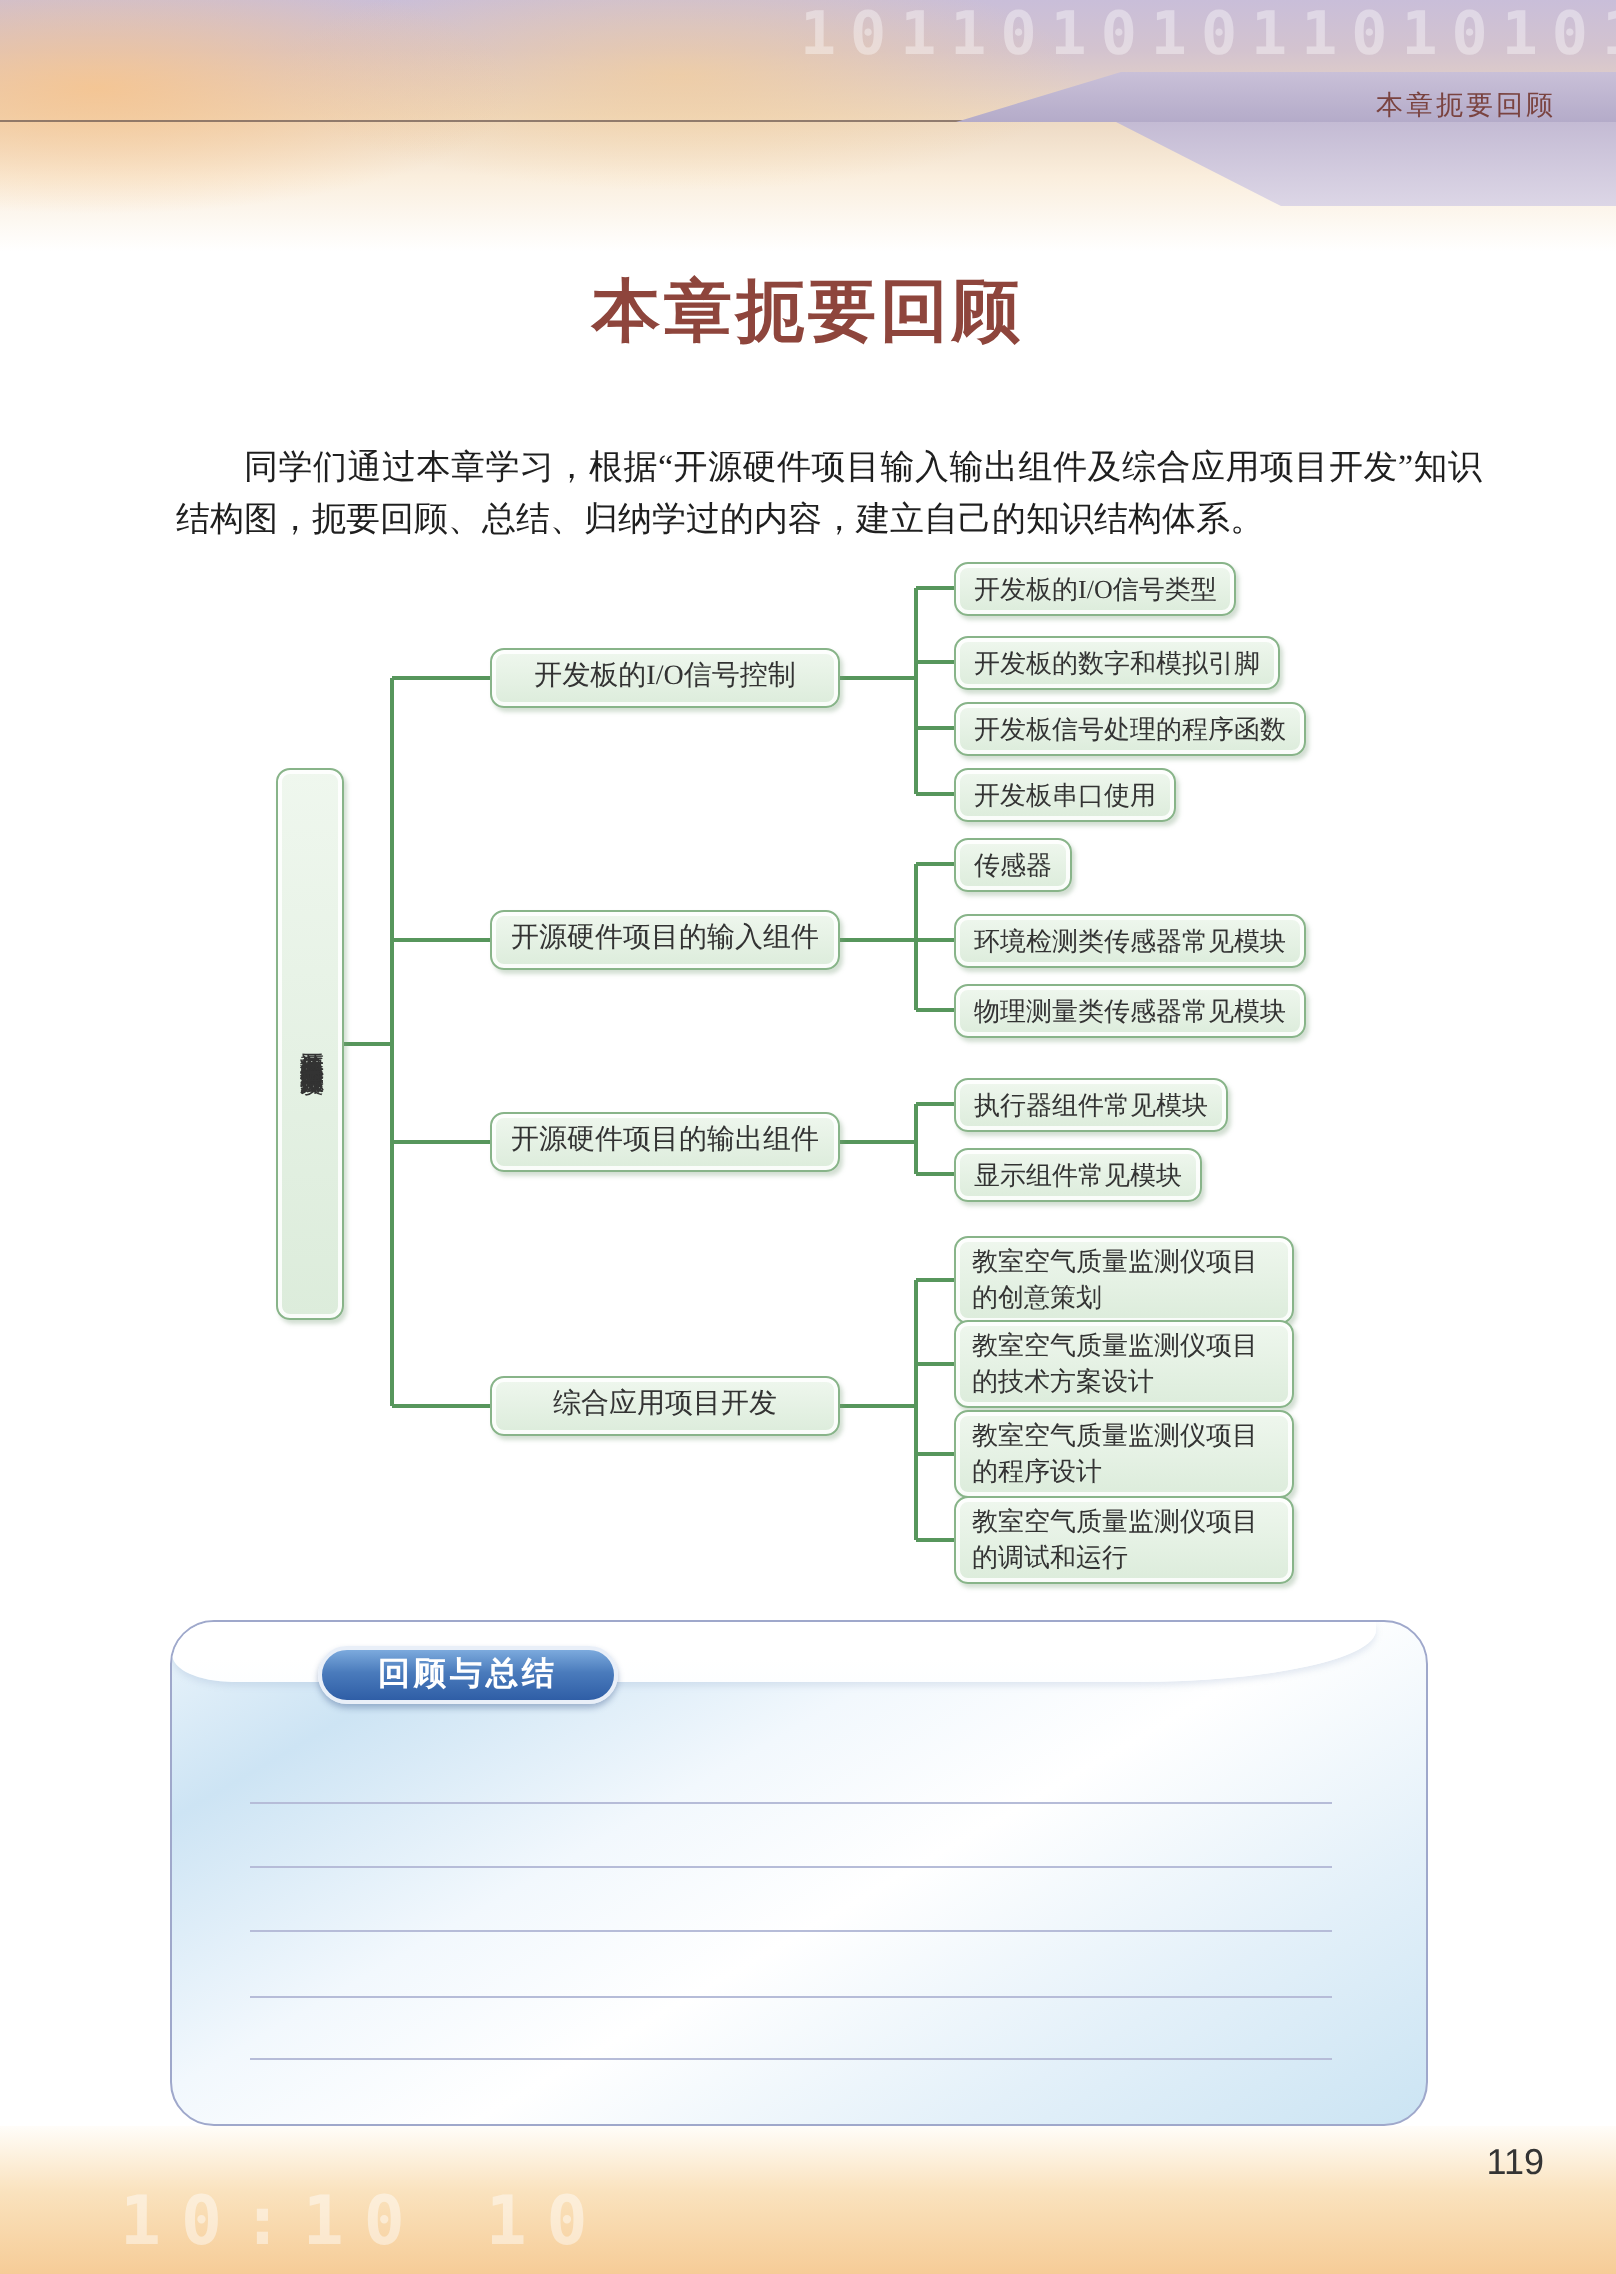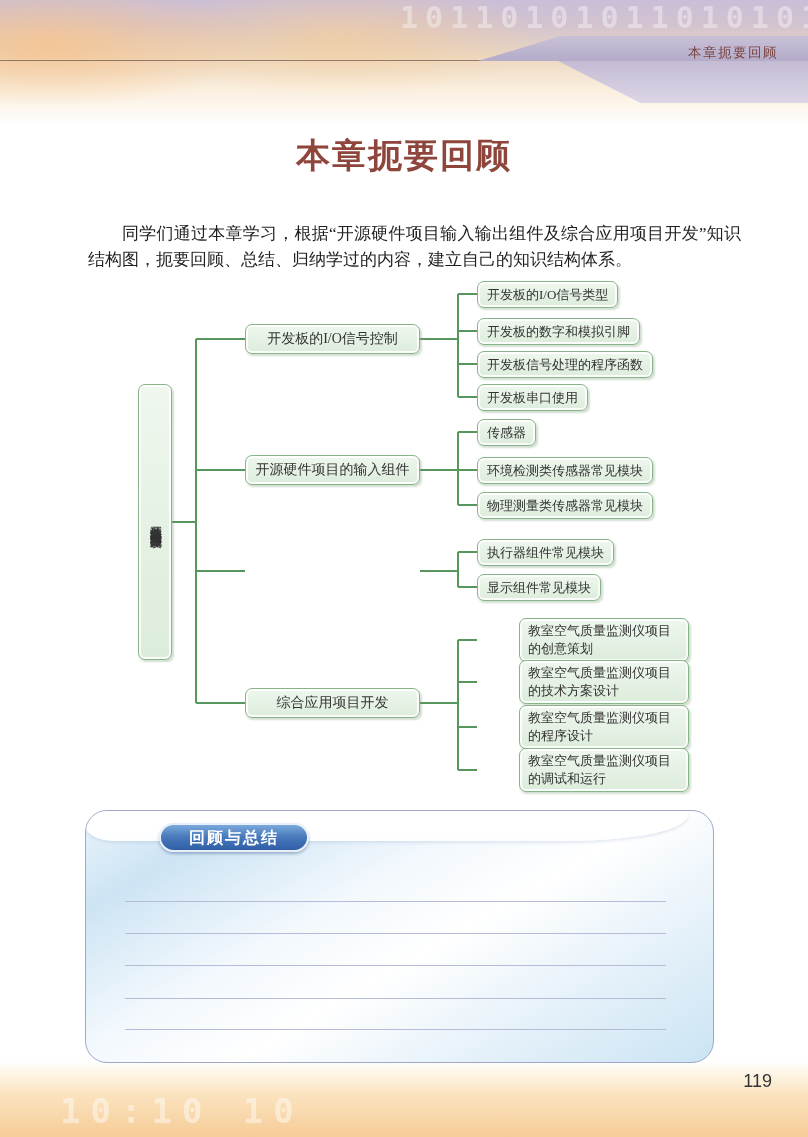--- a/index.html
+++ b/index.html
@@ -40,21 +40,21 @@
     box-shadow:inset 0 0 0 2px rgba(255,255,255,.85),1.5px 2px 2px rgba(125,160,125,.35);
     font-family:"Liberation Serif",serif;text-align:center;}
   .root-node{left:138px;top:384px;width:34px;height:276px;writing-mode:vertical-rl;
     text-orientation:upright;font-size:12px;letter-spacing:.5px;padding:6px 0;line-height:30px;}
   .branch{left:245px;width:175px;padding:5px 0;font-size:14px;line-height:18px;}
   .b1{top:324px}.b2{top:455px}.b3{top:556px}.b4{top:688px}
   .leaf{left:477px;padding:3px 9px;font-size:13px;line-height:19px;white-space:nowrap;}
   .b1c1{top:281px}.b1c2{top:318px}.b1c3{top:351px}.b1c4{top:384px}
   .b2c1{top:419px}.b2c2{top:457px}.b2c3{top:492px}
   .b3c1{top:539px}.b3c2{top:574px}
-  .leaf2{left:477px;width:170px;padding:3px 8px;font-size:13px;line-height:18px;text-align:left;margin-left:42px;}
+  .leaf2{left:477px;width:170px;padding:3px 8px;font-size:13px;line-height:18px;text-align:left;}
   .b4c1{top:618px}.b4c2{top:660px}.b4c3{top:705px}.b4c4{top:748px}
 
   
   .panel{position:absolute;left:85px;top:810px;width:629px;height:253px;box-sizing:border-box;
     border:1.5px solid #9fa8cb;border-radius:22px;overflow:hidden;
     background:linear-gradient(150deg,#eaf4fb 0%,#cde4f4 16%,#f2f8fd 38%,#ffffff 55%,#e3f0f9 78%,#cbe4f3 100%);}
   .panel-wave{position:absolute;top:0;left:0;width:96%;height:30px;
     background:linear-gradient(180deg,#ffffff 60%,#fdfeff 100%);
     border-bottom-left-radius:30px 14px;border-bottom-right-radius:120px 26px;
     box-shadow:0 2px 3px rgba(150,170,205,.25);}
@@ -112,20 +112,21 @@
     <div class="node branch b1">开发板的I/O信号控制</div>
     <div class="node leaf b1c2">开发板的数字和模拟引脚</div>
     <div class="node leaf b1c3">开发板信号处理的程序函数</div>
     <div class="node leaf b1c4">开发板串口使用</div>
 
     <div class="node branch b2">开源硬件项目的输入组件</div>
     <div class="node leaf b2c1">传感器</div>
     <div class="node leaf b2c2">环境检测类传感器常见模块</div>
     <div class="node leaf b2c3">物理测量类传感器常见模块</div>
 
+    <div class="node branch b3">开源硬件项目的输出组件</div>
     <div class="node leaf b3c1">执行器组件常见模块</div>
     <div class="node leaf b3c2">显示组件常见模块</div>
 
     <div class="node branch b4">综合应用项目开发</div>
     <div class="node leaf2 b4c1">教室空气质量监测仪项目的创意策划</div>
     <div class="node leaf2 b4c2">教室空气质量监测仪项目的技术方案设计</div>
     <div class="node leaf2 b4c3">教室空气质量监测仪项目的程序设计</div>
     <div class="node leaf2 b4c4">教室空气质量监测仪项目的调试和运行</div>
   </div>
 

